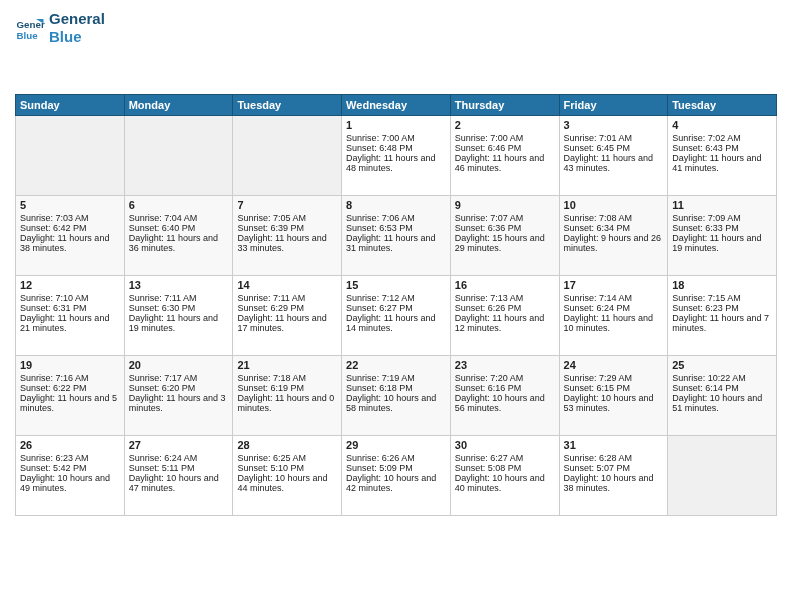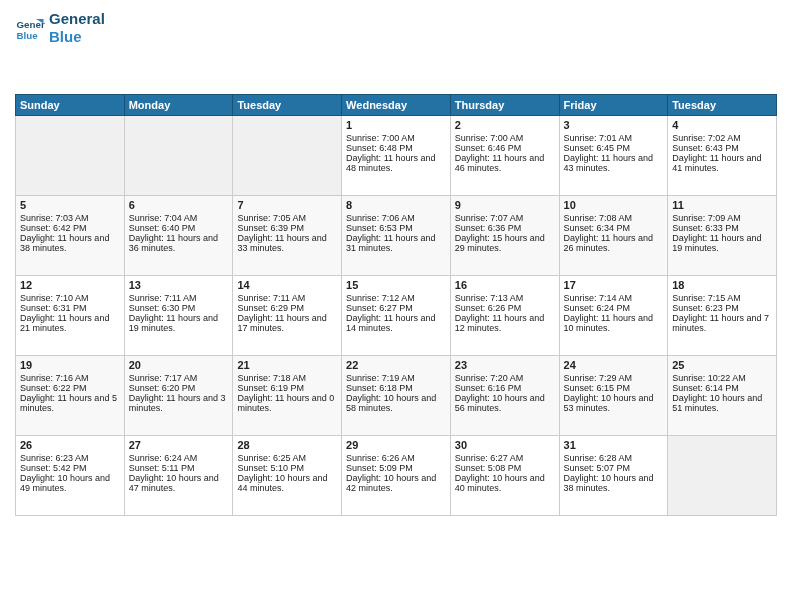--- a/index.html
+++ b/index.html
@@ -171,21 +171,21 @@
           <td>
             <span class="day-number">9</span>
             <div>Sunrise: 7:07 AM</div>
             <div>Sunset: 6:36 PM</div>
             <div>Daylight: 15 hours and 29 minutes.</div>
           </td>
           <td>
             <span class="day-number">10</span>
             <div>Sunrise: 7:08 AM</div>
             <div>Sunset: 6:34 PM</div>
-            <div>Daylight: 11 hours and 26 minutes.</div>
+            <div>Daylight: 9 hours and 26 minutes.</div>
           </td>
           <td>
             <span class="day-number">11</span>
             <div>Sunrise: 7:09 AM</div>
             <div>Sunset: 6:33 PM</div>
             <div>Daylight: 11 hours and 19 minutes.</div>
           </td>
         </tr>
         <tr>
           <td>

